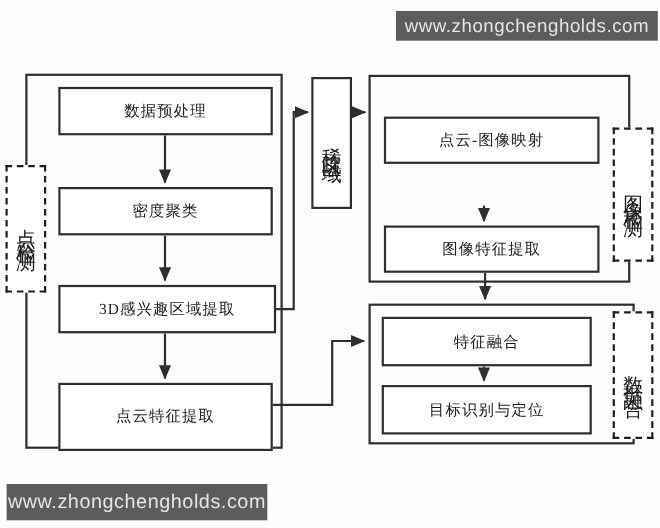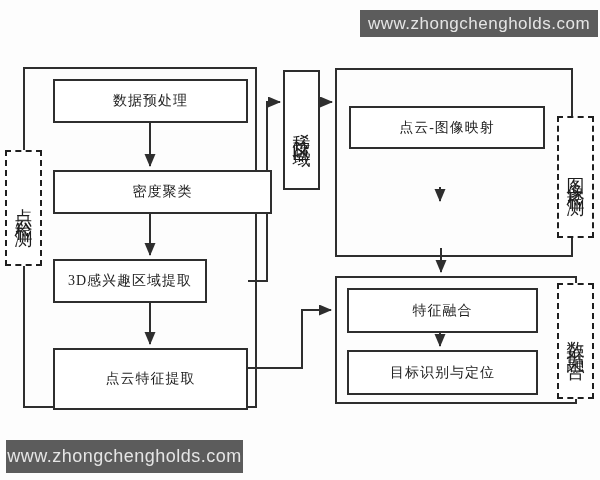--- a/index.html
+++ b/index.html
@@ -65,27 +65,28 @@
       <path d="M320 102 L332 102" marker-end="url(#ah)"></path>
       <path d="M440 123 L440 139" marker-end="url(#ah)"></path>
       <path d="M440 187 L440 201" marker-end="url(#ah)"></path>
       <path d="M441 248 L441 272" marker-end="url(#ah)"></path>
       <path d="M248 368 L302 368 L302 310 L331 310" marker-end="url(#ah)"></path>
       <path d="M440 333 L440 346" marker-end="url(#ah)"></path>
     </g>
   </svg>
 
   <div class="node" style="left:53px;top:79px;width:195px;height:44px;">数据预处理</div>
-  <div class="node" style="left:53px;top:170px;width:219px;height:44px;">密度聚类</div>
-  <div class="node" style="left:53px;top:259px;width:154px;height:44px;">3D感兴趣区域提取</div>
+  <div class="node" style="left:53px;top:170px;width:195px;height:44px;">密度聚类</div>
+  <div class="node" style="left:53px;top:259px;width:198px;height:44px;">3D感兴趣区域提取</div>
   <div class="node" style="left:53px;top:348px;width:195px;height:62px;">点云特征提取</div>
 
   <div class="vbox solid" style="left:283px;top:70px;width:37px;height:120px;letter-spacing:5px;">稀疏区域</div>
 
   <div class="node" style="left:349px;top:80px;width:196px;height:43px;margin-top:26px;">点云-图像映射</div>
+  <div class="node" style="left:349px;top:205px;width:196px;height:43px;">图像特征提取</div>
 
   <div class="node" style="left:347px;top:350px;width:191px;height:45px;">目标识别与定位</div>
   <div class="node" style="left:347px;top:288px;width:191px;height:45px;">特征融合</div>
 
   <div class="vbox dashed" style="left:5px;top:150px;width:37px;height:116px;">点云检测</div>
   <div class="vbox dashed" style="left:557px;top:116px;width:37px;height:122px;">图像检测</div>
   <div class="vbox dashed" style="left:557px;top:283px;width:37px;height:116px;">数据融合</div>
 
   <div class="banner top">www.zhongchengholds.com</div>
   <div class="banner bottom">www.zhongchengholds.com</div>

